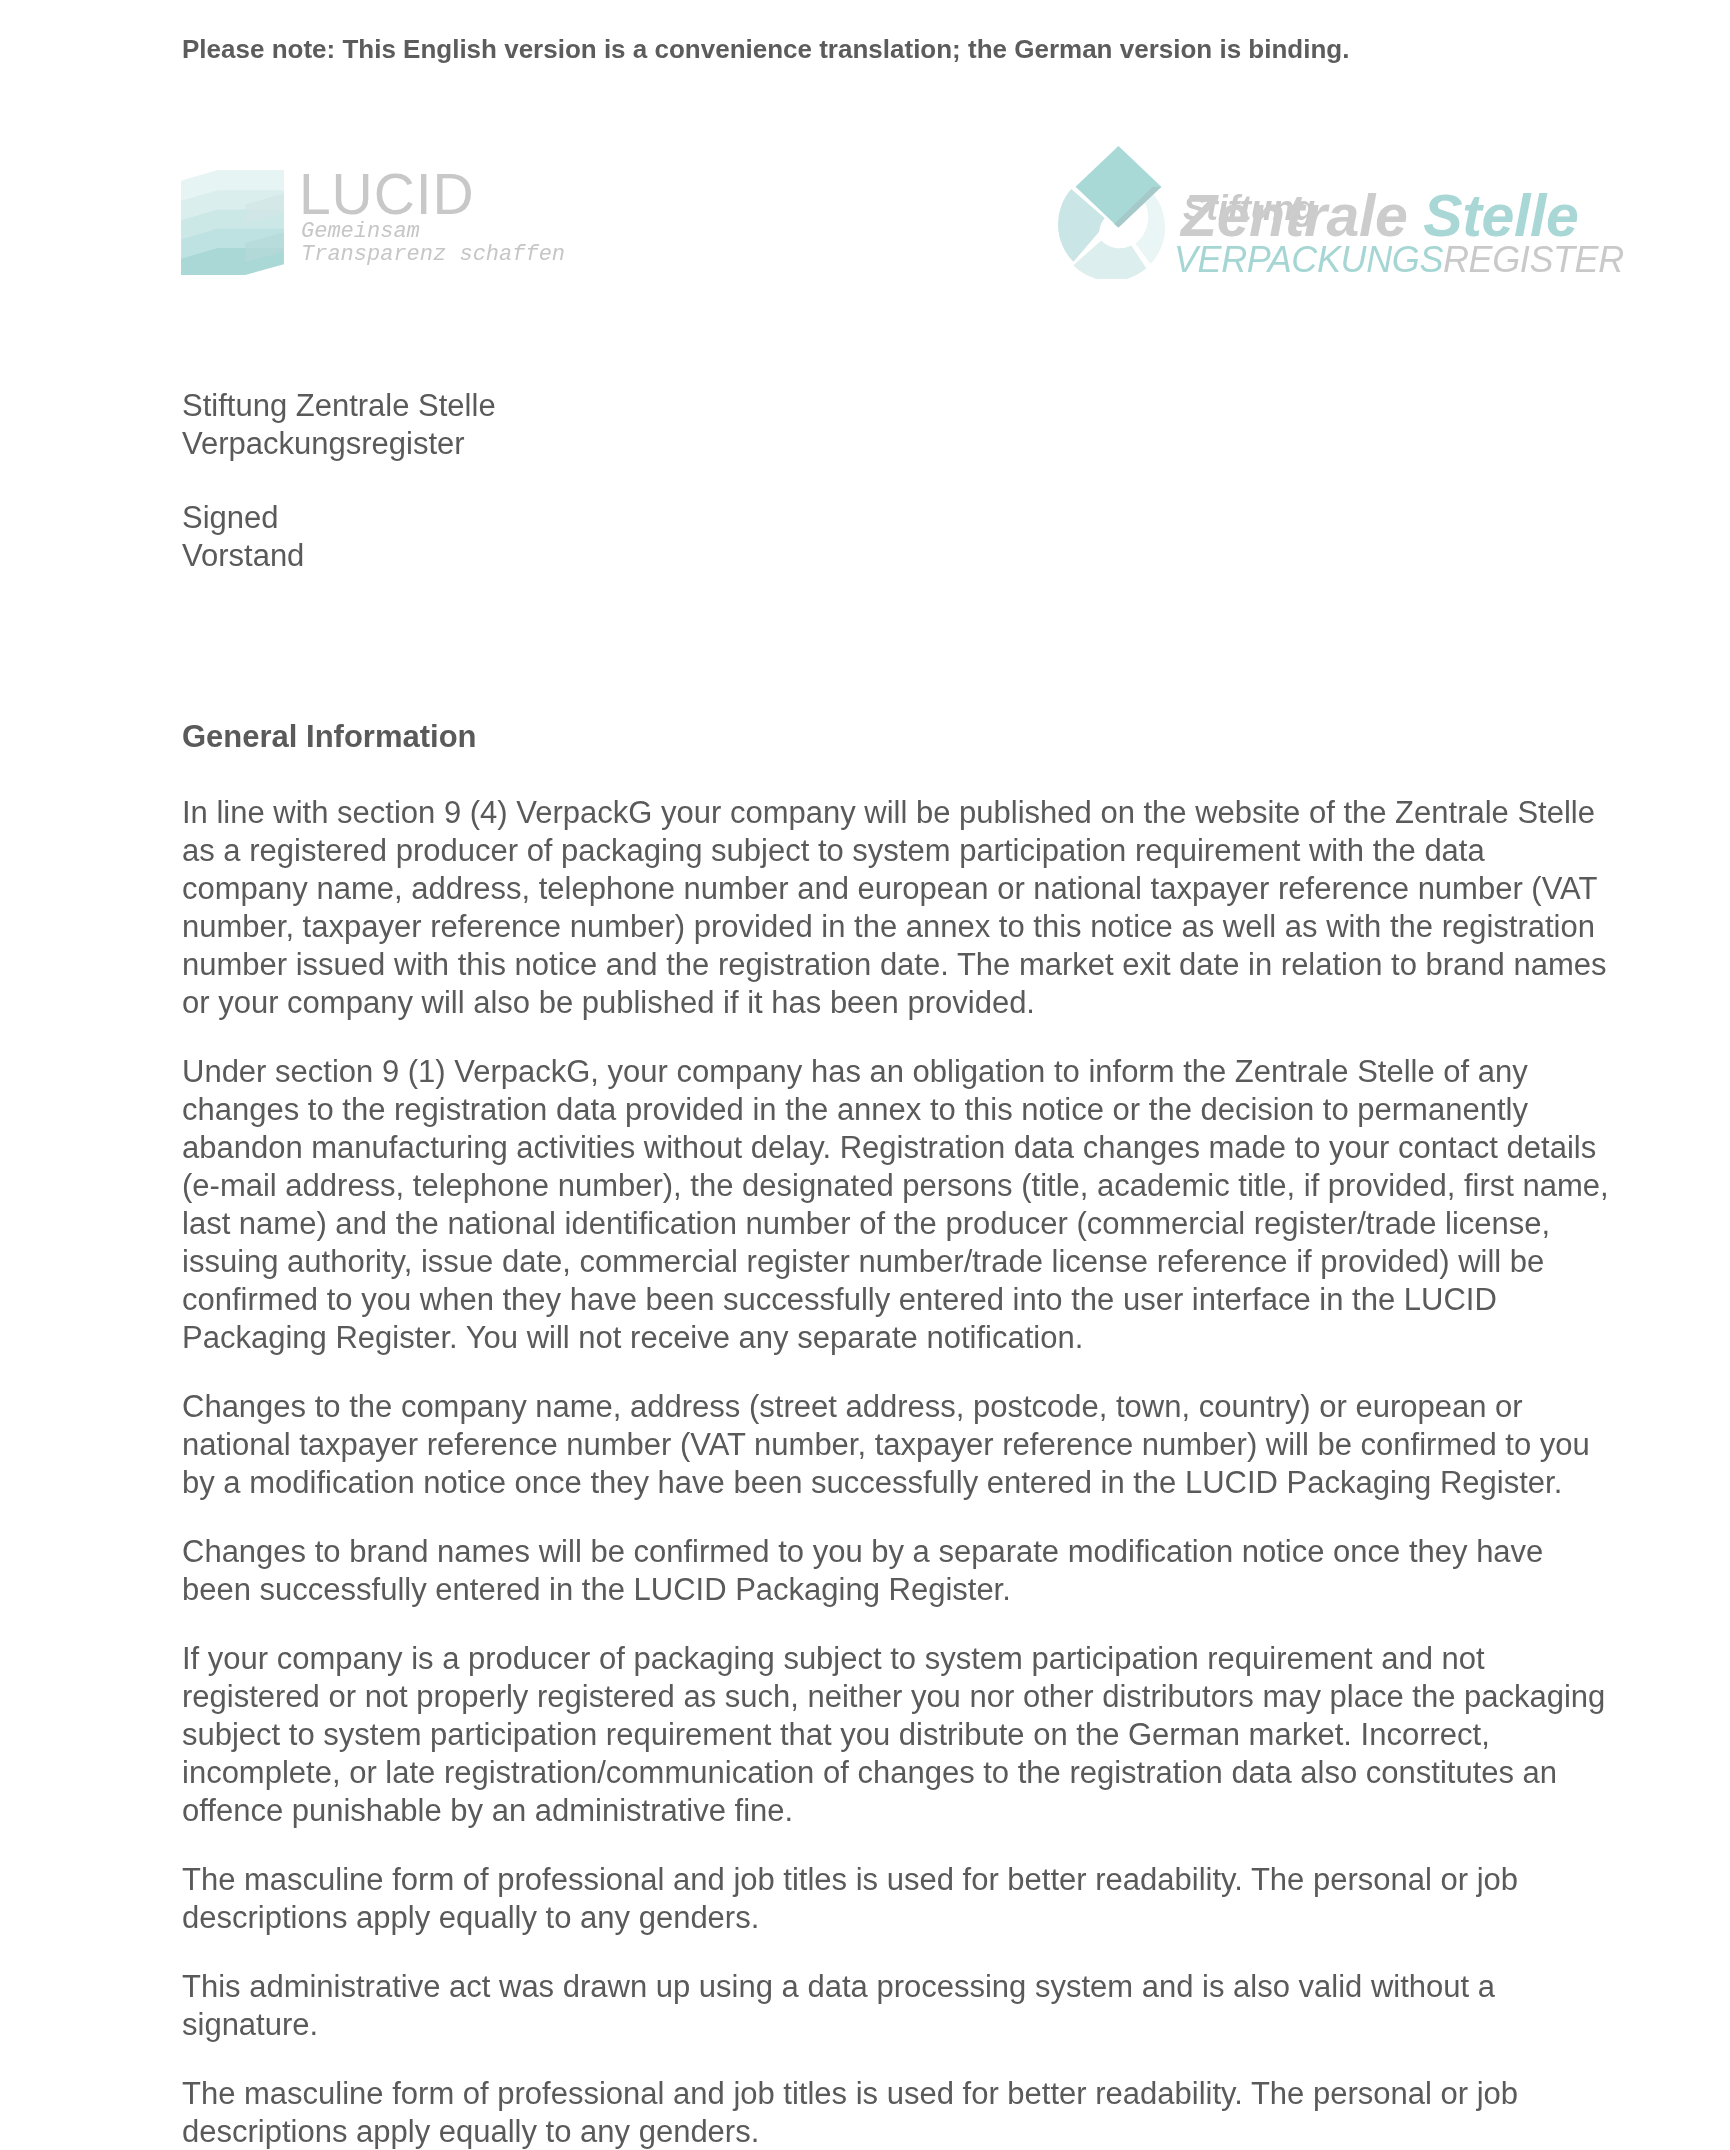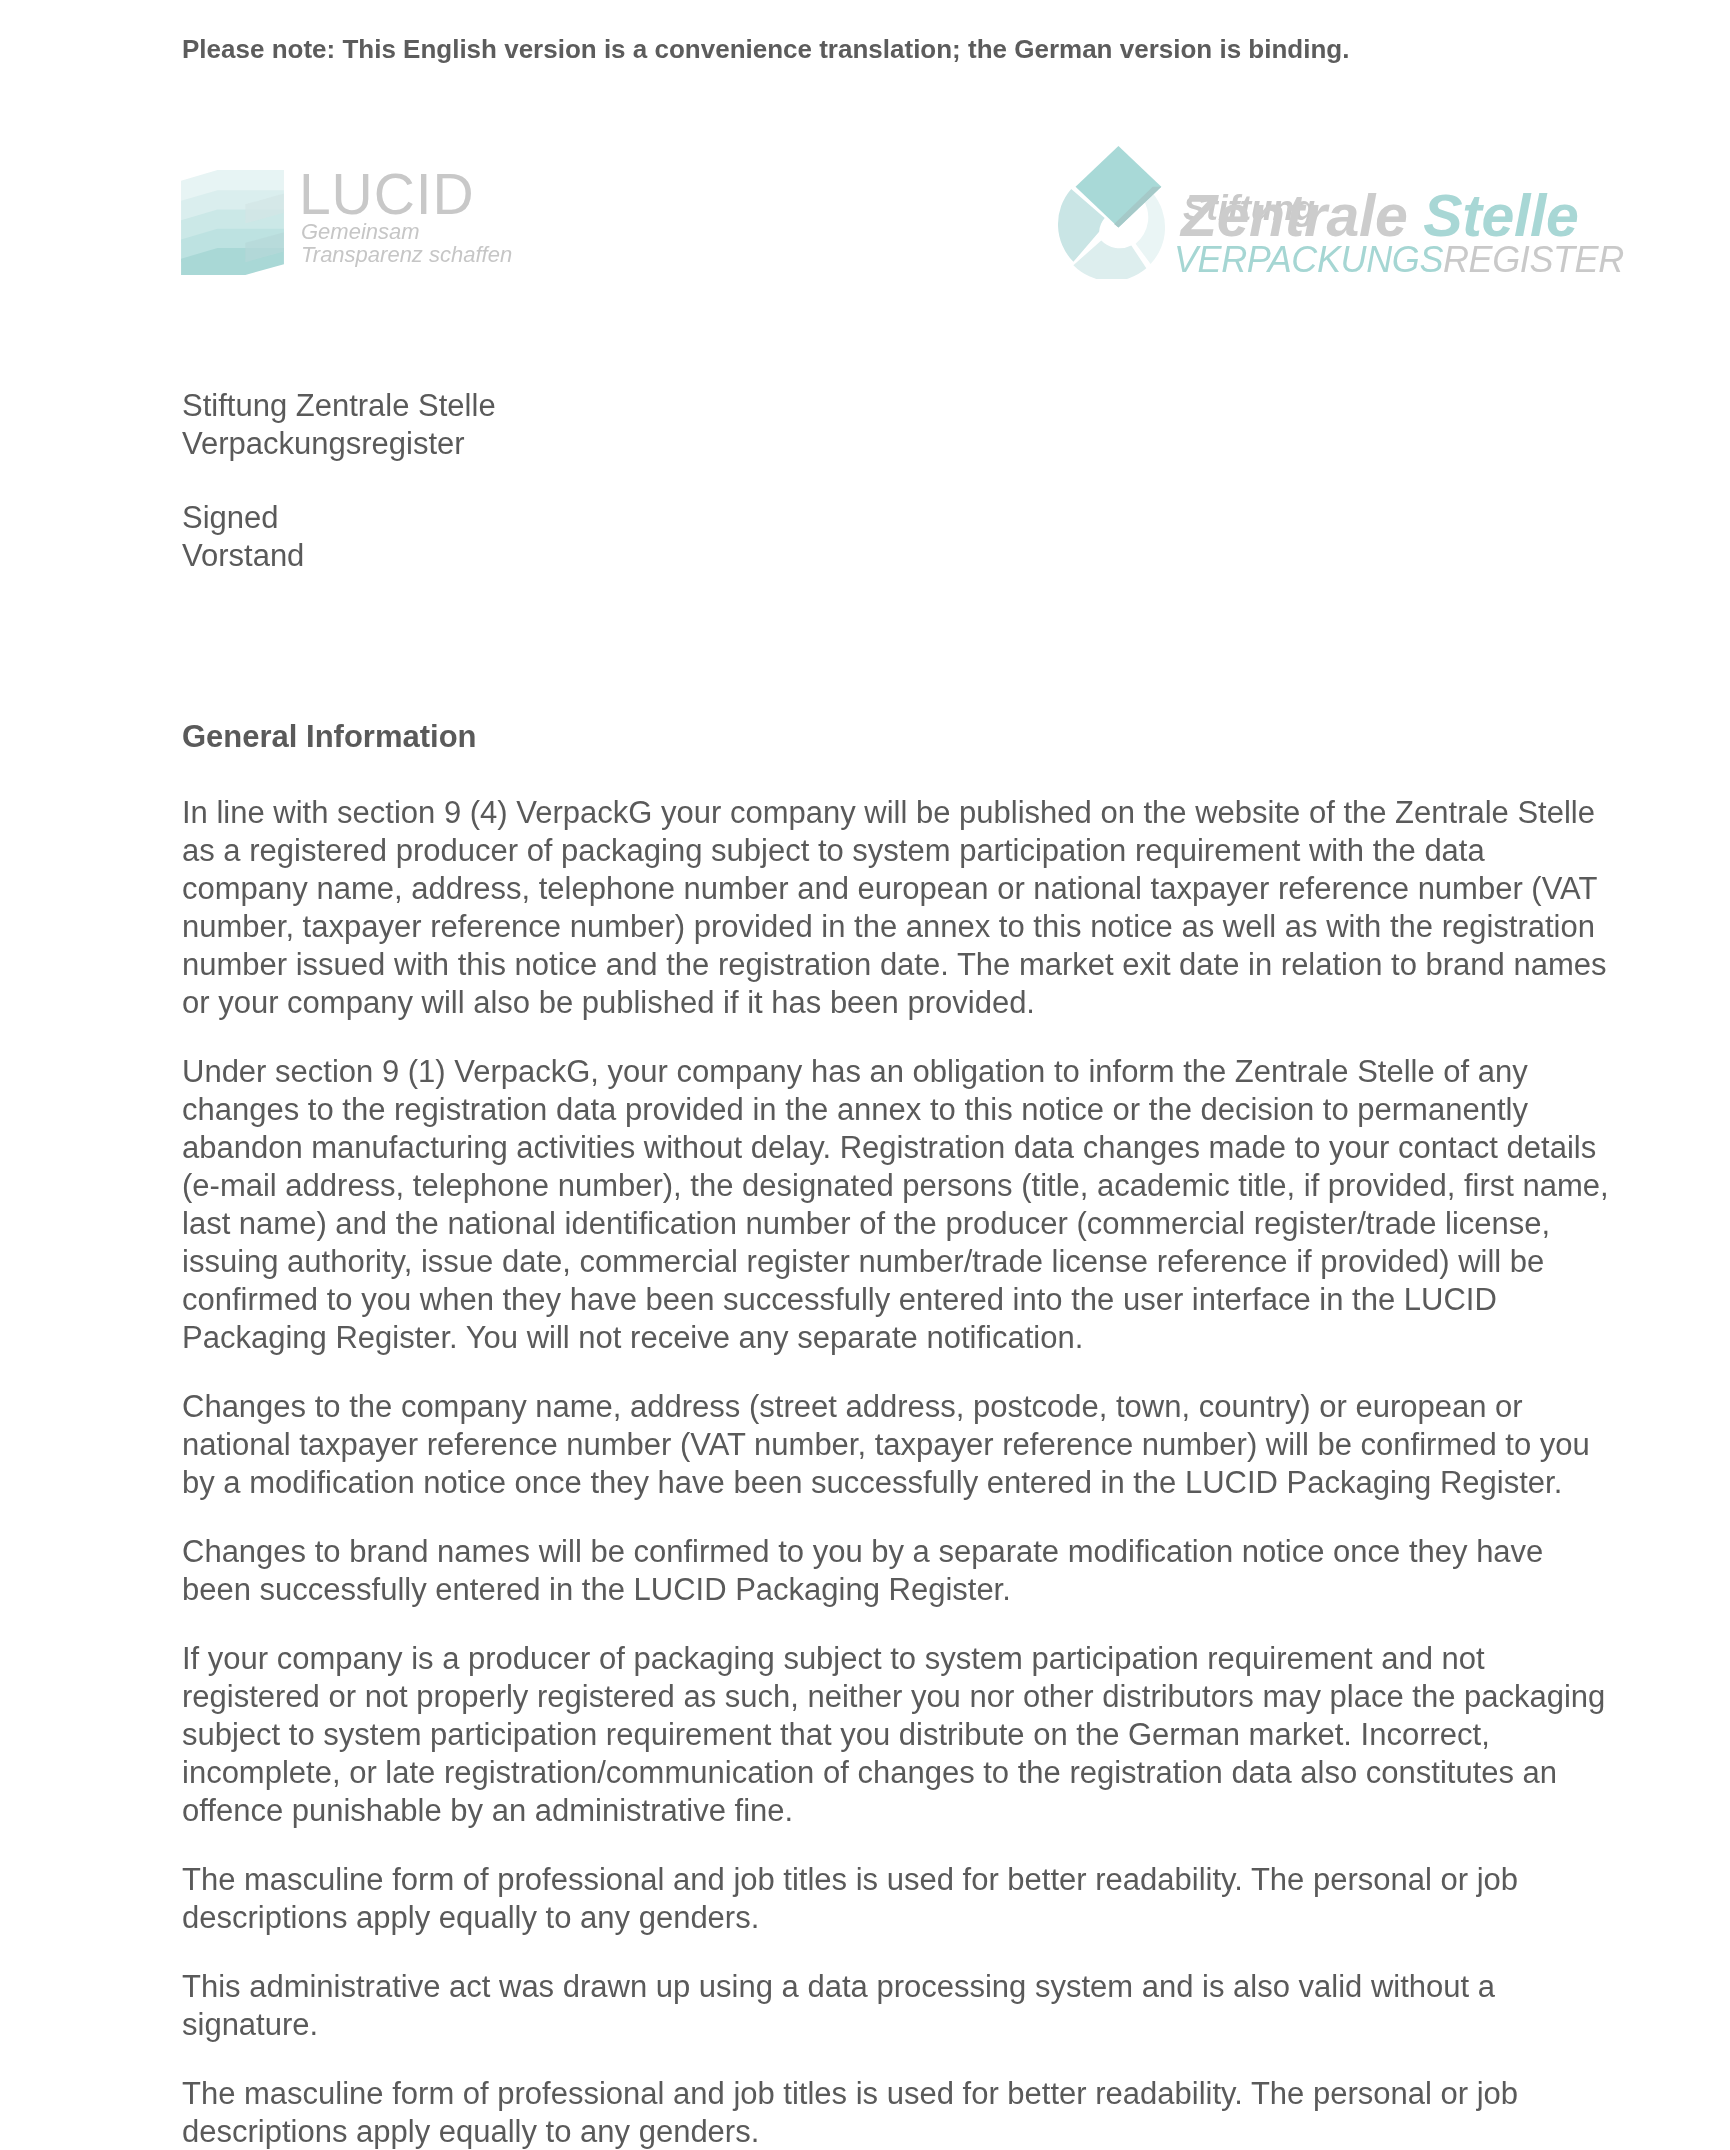--- a/index.html
+++ b/index.html
@@ -10,21 +10,21 @@
   .notice {
     position: absolute; font-weight: bold;
     font-size: 26px; color: #5c5c5c; white-space: nowrap;
   }
   .notice.top { left: 182px; top: 34px; }
 
   
   .lucid-logo { position: absolute; left: 181px; top: 170px; width: 344px; height: 112px; }
   .lucid-mark { position: absolute; left: 0; top: 0; width: 103px; height: 105px; }
   .lucid-word { position: absolute; left: 118px; top: -8.6px; font-size: 57px; color: #c8c8c8; font-weight: normal; letter-spacing: 0.9px; }
-  .lucid-tag { position: absolute; left: 120px; font-style: italic; font-size: 22px; color: #c6c6c6; white-space: nowrap; line-height: 1; }
+  .lucid-tag { position: absolute; left: 120px; font-style: italic; font-size: 22px; color: #c6c6c6; white-space: nowrap; line-height: 1; font-family: Liberation Mono, monospace; }
   .lucid-tag.l1 { top: 51px; }
   .lucid-tag.l2 { top: 74px; }
 
   
   .zsvr-logo { position: absolute; left: 1054px; top: 142px; width: 602px; height: 146px; }
   .zsvr-mark { position: absolute; left: 0; top: 4.3px; width: 116px; height: 133px; }
   .zsvr-stiftung { position: absolute; left: 129px; top: 2.2px; font-style: italic; font-weight: bold; font-size: 35px; color: #c9c9c9; margin-top: 44px; }
   .zsvr-main { position: absolute; left: 127px; top: 40px; font-style: italic; font-weight: bold; font-size: 59px; white-space: nowrap; letter-spacing: -0.4px; }
   .zsvr-main .z1 { color: #cccccc; text-align: right; }
   .zsvr-main .z2 { color: #a8d7d5; }

